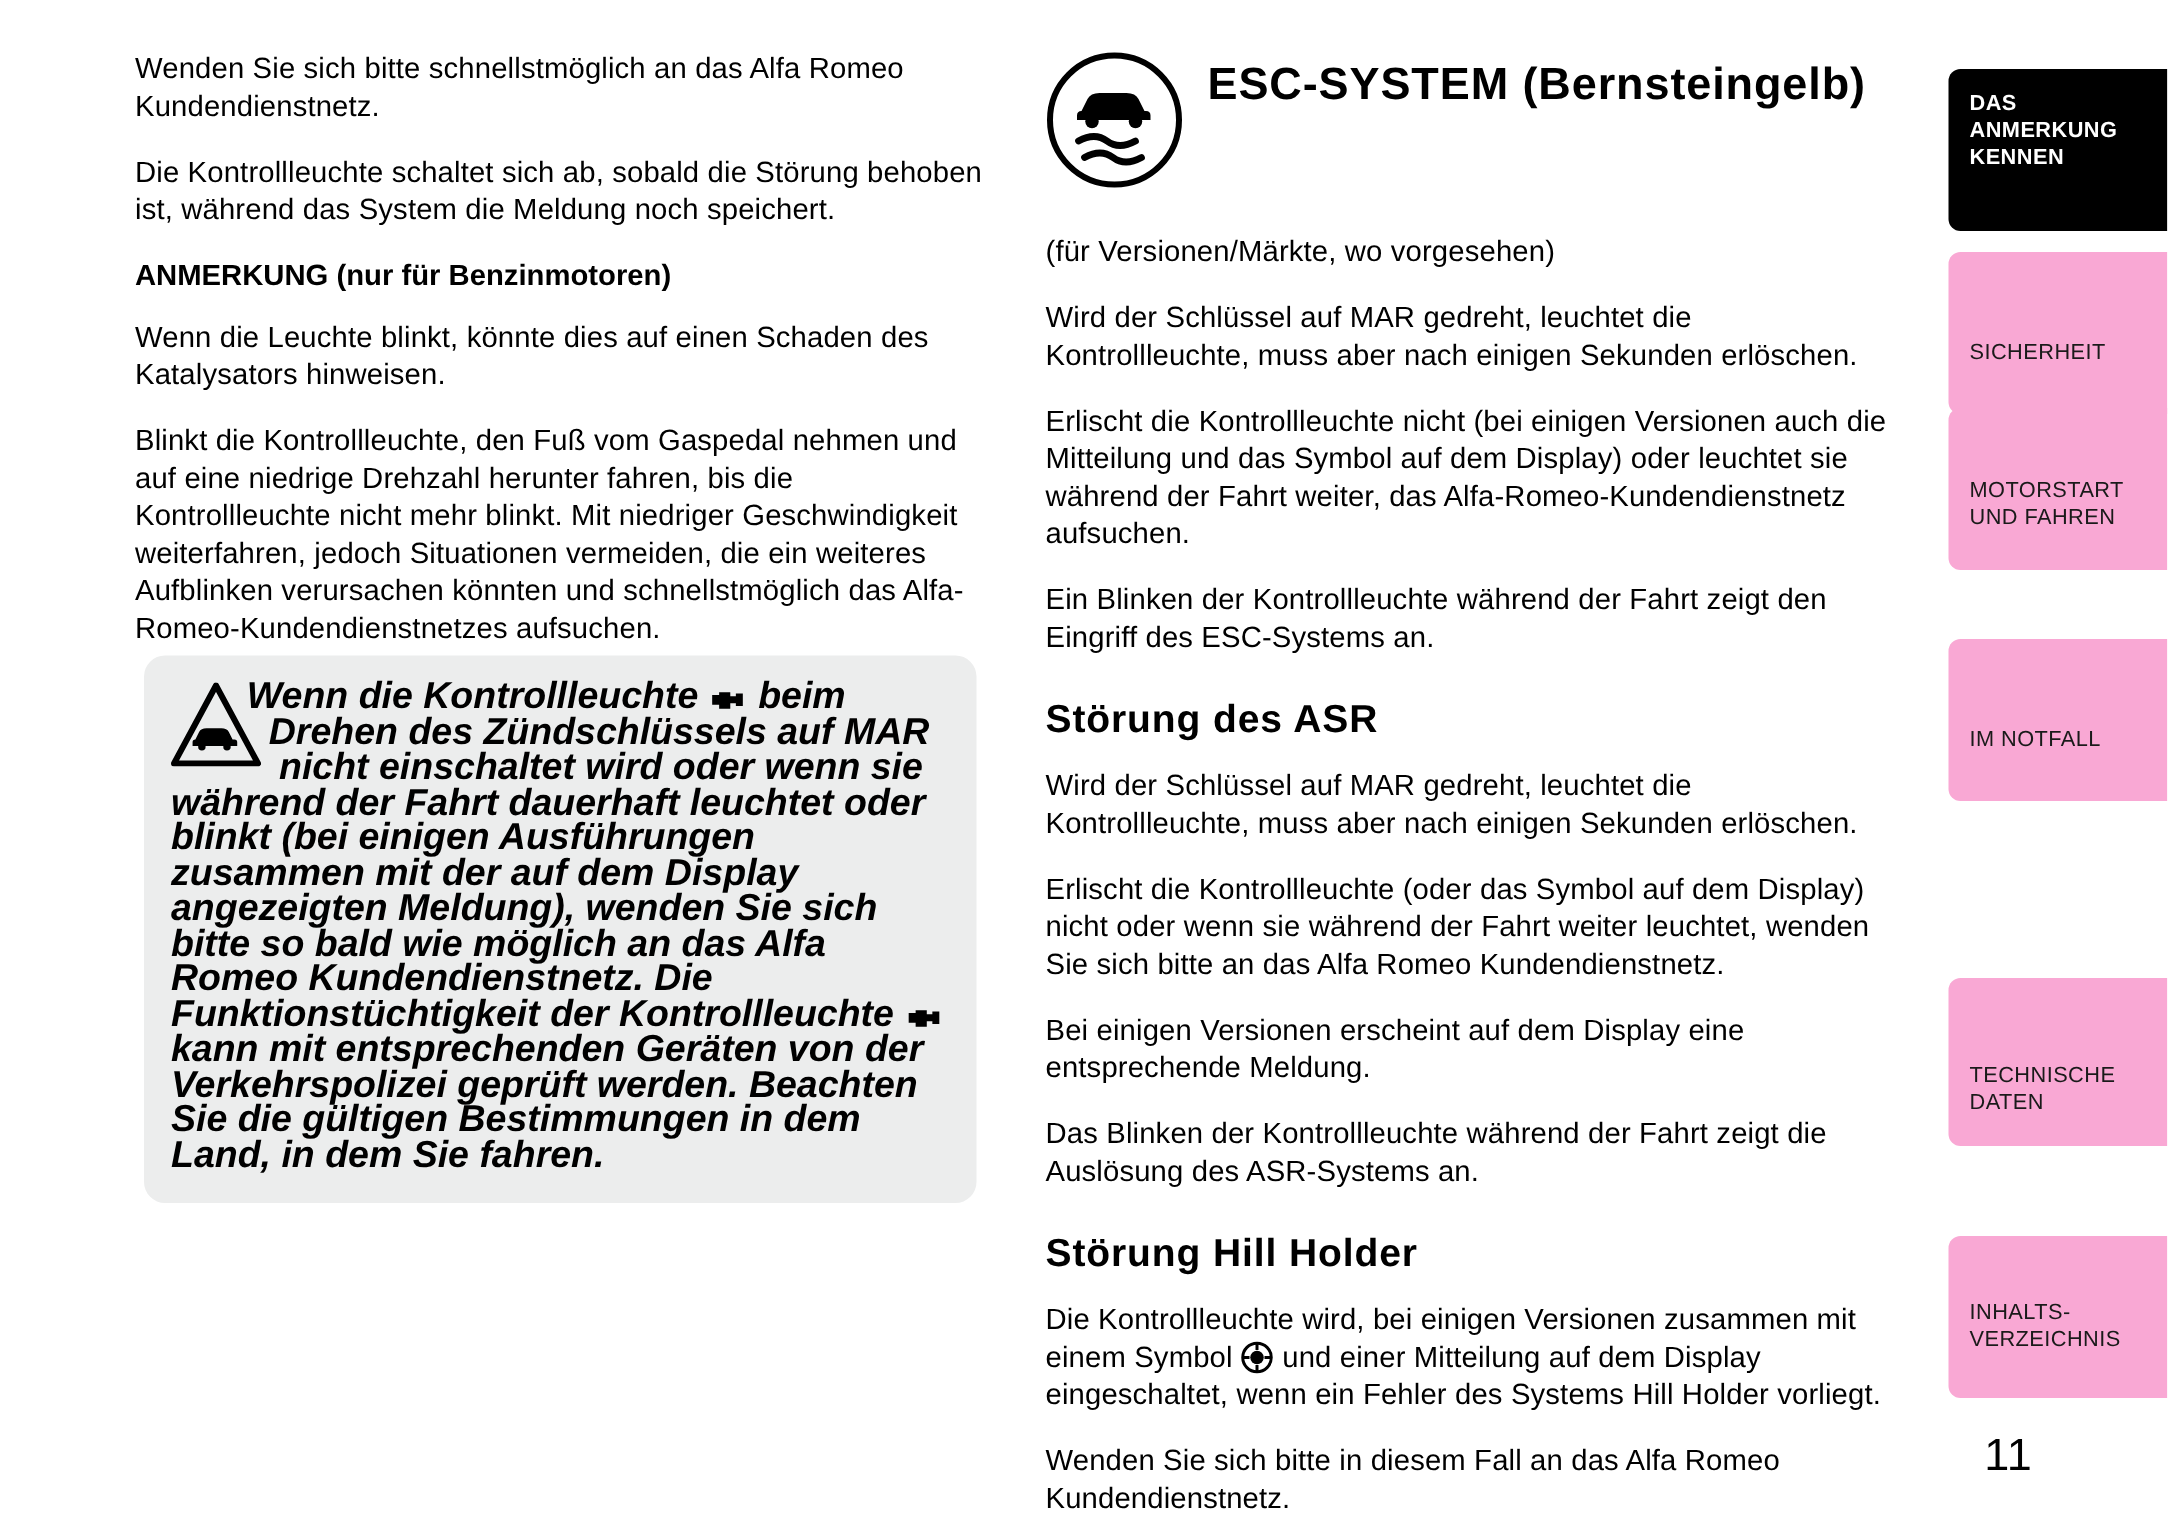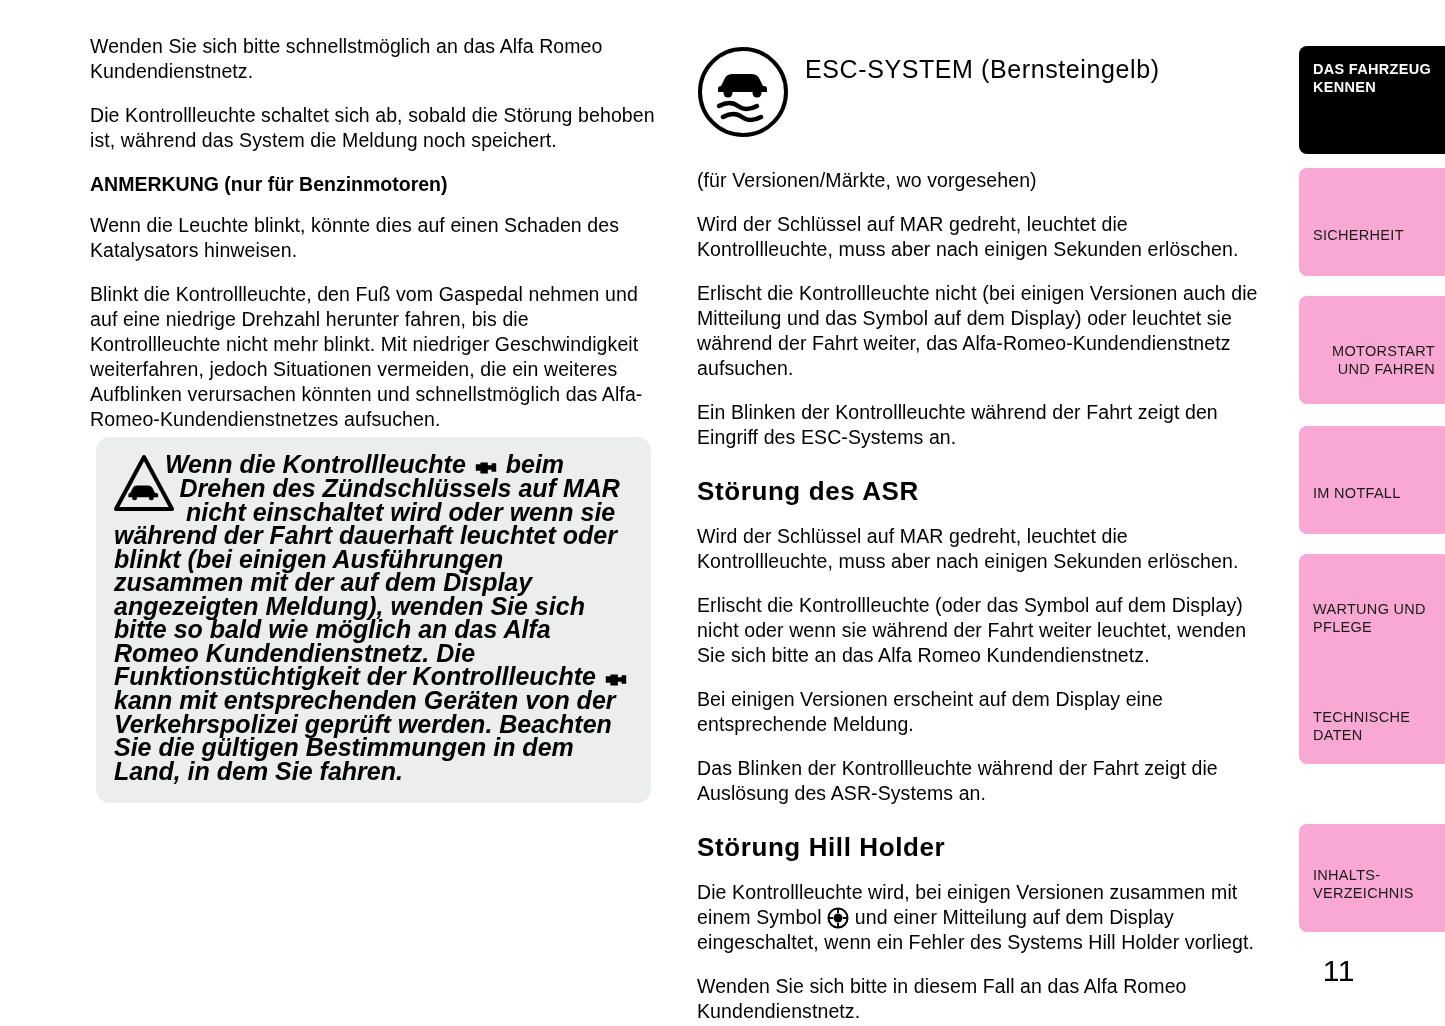--- a/index.html
+++ b/index.html
@@ -48,25 +48,25 @@
 
   .h-section {
     font-size: 26px;
     line-height: 30px;
     font-weight: bold;
     letter-spacing: 0.6px;
     margin: 0 0 18px 0;
   }
 
   .h-title {
-    font-size: 25px;
+    font-size: 30px;
     line-height: 30px;
-    font-weight: normal;
+    font-weight: bold;
     letter-spacing: 0.6px;
-    margin: 12px;
+    margin: 0;
   }
 
   
   .warnbox {
     position: absolute;
     left: 96px;
     top: 437px;
     width: 555px;
     background: #eceded;
     border-radius: 14px;
@@ -232,38 +232,35 @@
         <path d="M11 1.5 L11 6 M11 16 L11 20.5 M1.5 11 L6 11 M16 11 L20.5 11" stroke="#000" stroke-width="2"></path>
       </svg>
       <span>und einer Mitteilung auf dem Display eingeschaltet, wenn ein Fehler des Systems Hill Holder vorliegt.</span>
     </p>
     <p class="para">Wenden Sie sich bitte in diesem Fall an das Alfa Romeo Kundendienstnetz.</p>
   </div>
 
   <div class="rail">
 
     <div class="tab active" style="top:46px; height:108px;">
-      <div class="tab-label">DAS FAHRZEUG KENNEN</div>
+      <div class="tab-label">DAS ANMERKUNG KENNEN</div>
     </div>
 
     <div class="tab" style="top:168px; height:108px; padding-top:58px;">
       <div class="tab-label">SICHERHEIT</div>
     </div>
 
-    <div class="tab" style="top:296px; height:108px; padding-top:46px;text-align:right;">
+    <div class="tab" style="top:272px; height:108px; padding-top:46px;">
       <div class="tab-label">MOTORSTART UND FAHREN</div>
     </div>
 
     <div class="tab" style="top:426px; height:108px; padding-top:58px;">
       <div class="tab-label">IM NOTFALL</div>
     </div>
 
-    <div class="tab" style="top:554px; height:118px; padding-top:46px;">
-      <div class="tab-label">WARTUNG UND PFLEGE</div>
-    </div>
 
     <div class="tab" style="top:652px; height:112px; padding-top:56px;">
       <div class="tab-label">TECHNISCHE DATEN</div>
     </div>
 
     <div class="tab" style="top:824px; height:108px; padding-top:42px;">
       <div class="tab-label">INHALTS- VERZEICHNIS</div>
     </div>
 
   </div>

